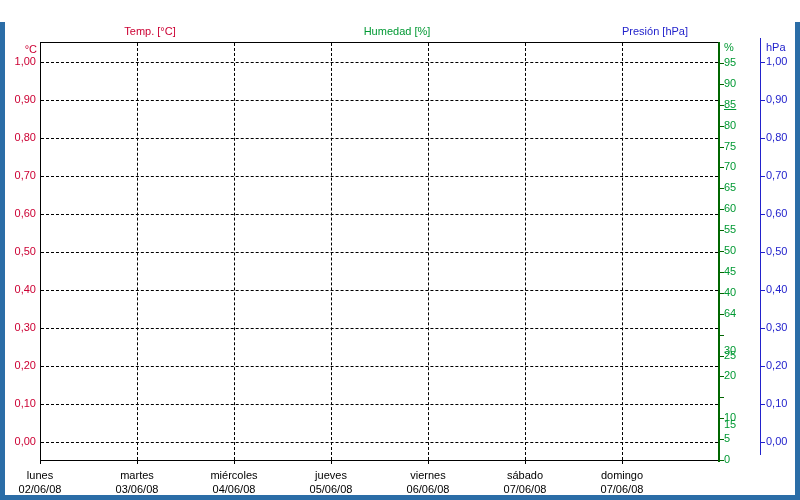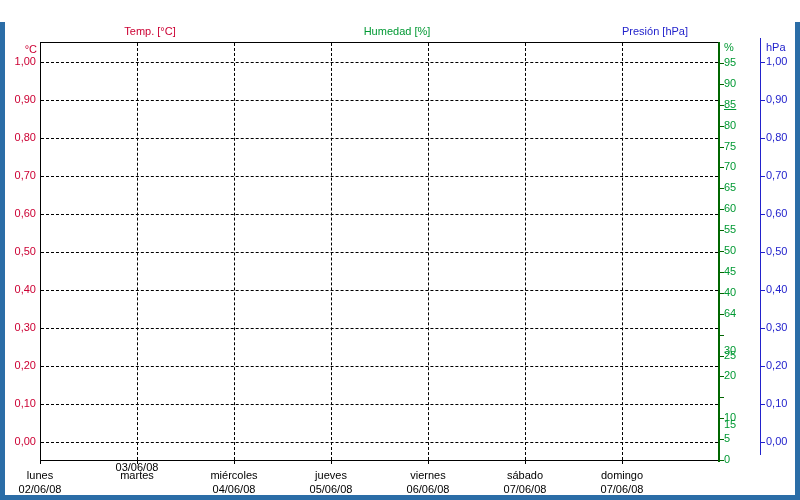--- a/index.html
+++ b/index.html
@@ -143,21 +143,21 @@
     <div class="tick tickH" style="top: 411px; left: 724px;">10</div>
     <div class="tkh" style="top: 439px;"></div>
     <div class="tick tickH" style="top: 432px; left: 724px;">5</div>
     <div class="tkh" style="top: 460px;"></div>
     <div class="tick tickH" style="top: 453px; left: 724px;">0</div>
     <div class="tkd" style="left: 40px; top: 461px;"></div>
     <div class="dayname" style="left: -8px; top: 469px;">lunes</div>
     <div class="daydate" style="left: -8px; top: 483px;">02/06/08</div>
     <div class="tkd" style="left: 137px; top: 461px;"></div>
     <div class="dayname" style="left: 89px; top: 469px;">martes</div>
-    <div class="daydate" style="left: 89px; top: 461px;">03/06/08</div>
+    <div class="daydate" style="left: 89px; top: 483px;">03/06/08</div>
     <div class="tkd" style="left: 234px; top: 461px;"></div>
     <div class="dayname" style="left: 186px; top: 469px;">miércoles</div>
     <div class="daydate" style="left: 186px; top: 483px;">04/06/08</div>
     <div class="tkd" style="left: 331px; top: 461px;"></div>
     <div class="dayname" style="left: 283px; top: 469px;">jueves</div>
     <div class="daydate" style="left: 283px; top: 483px;">05/06/08</div>
     <div class="tkd" style="left: 428px; top: 461px;"></div>
     <div class="dayname" style="left: 380px; top: 469px;">viernes</div>
     <div class="daydate" style="left: 380px; top: 483px;">06/06/08</div>
     <div class="tkd" style="left: 525px; top: 461px;"></div>

